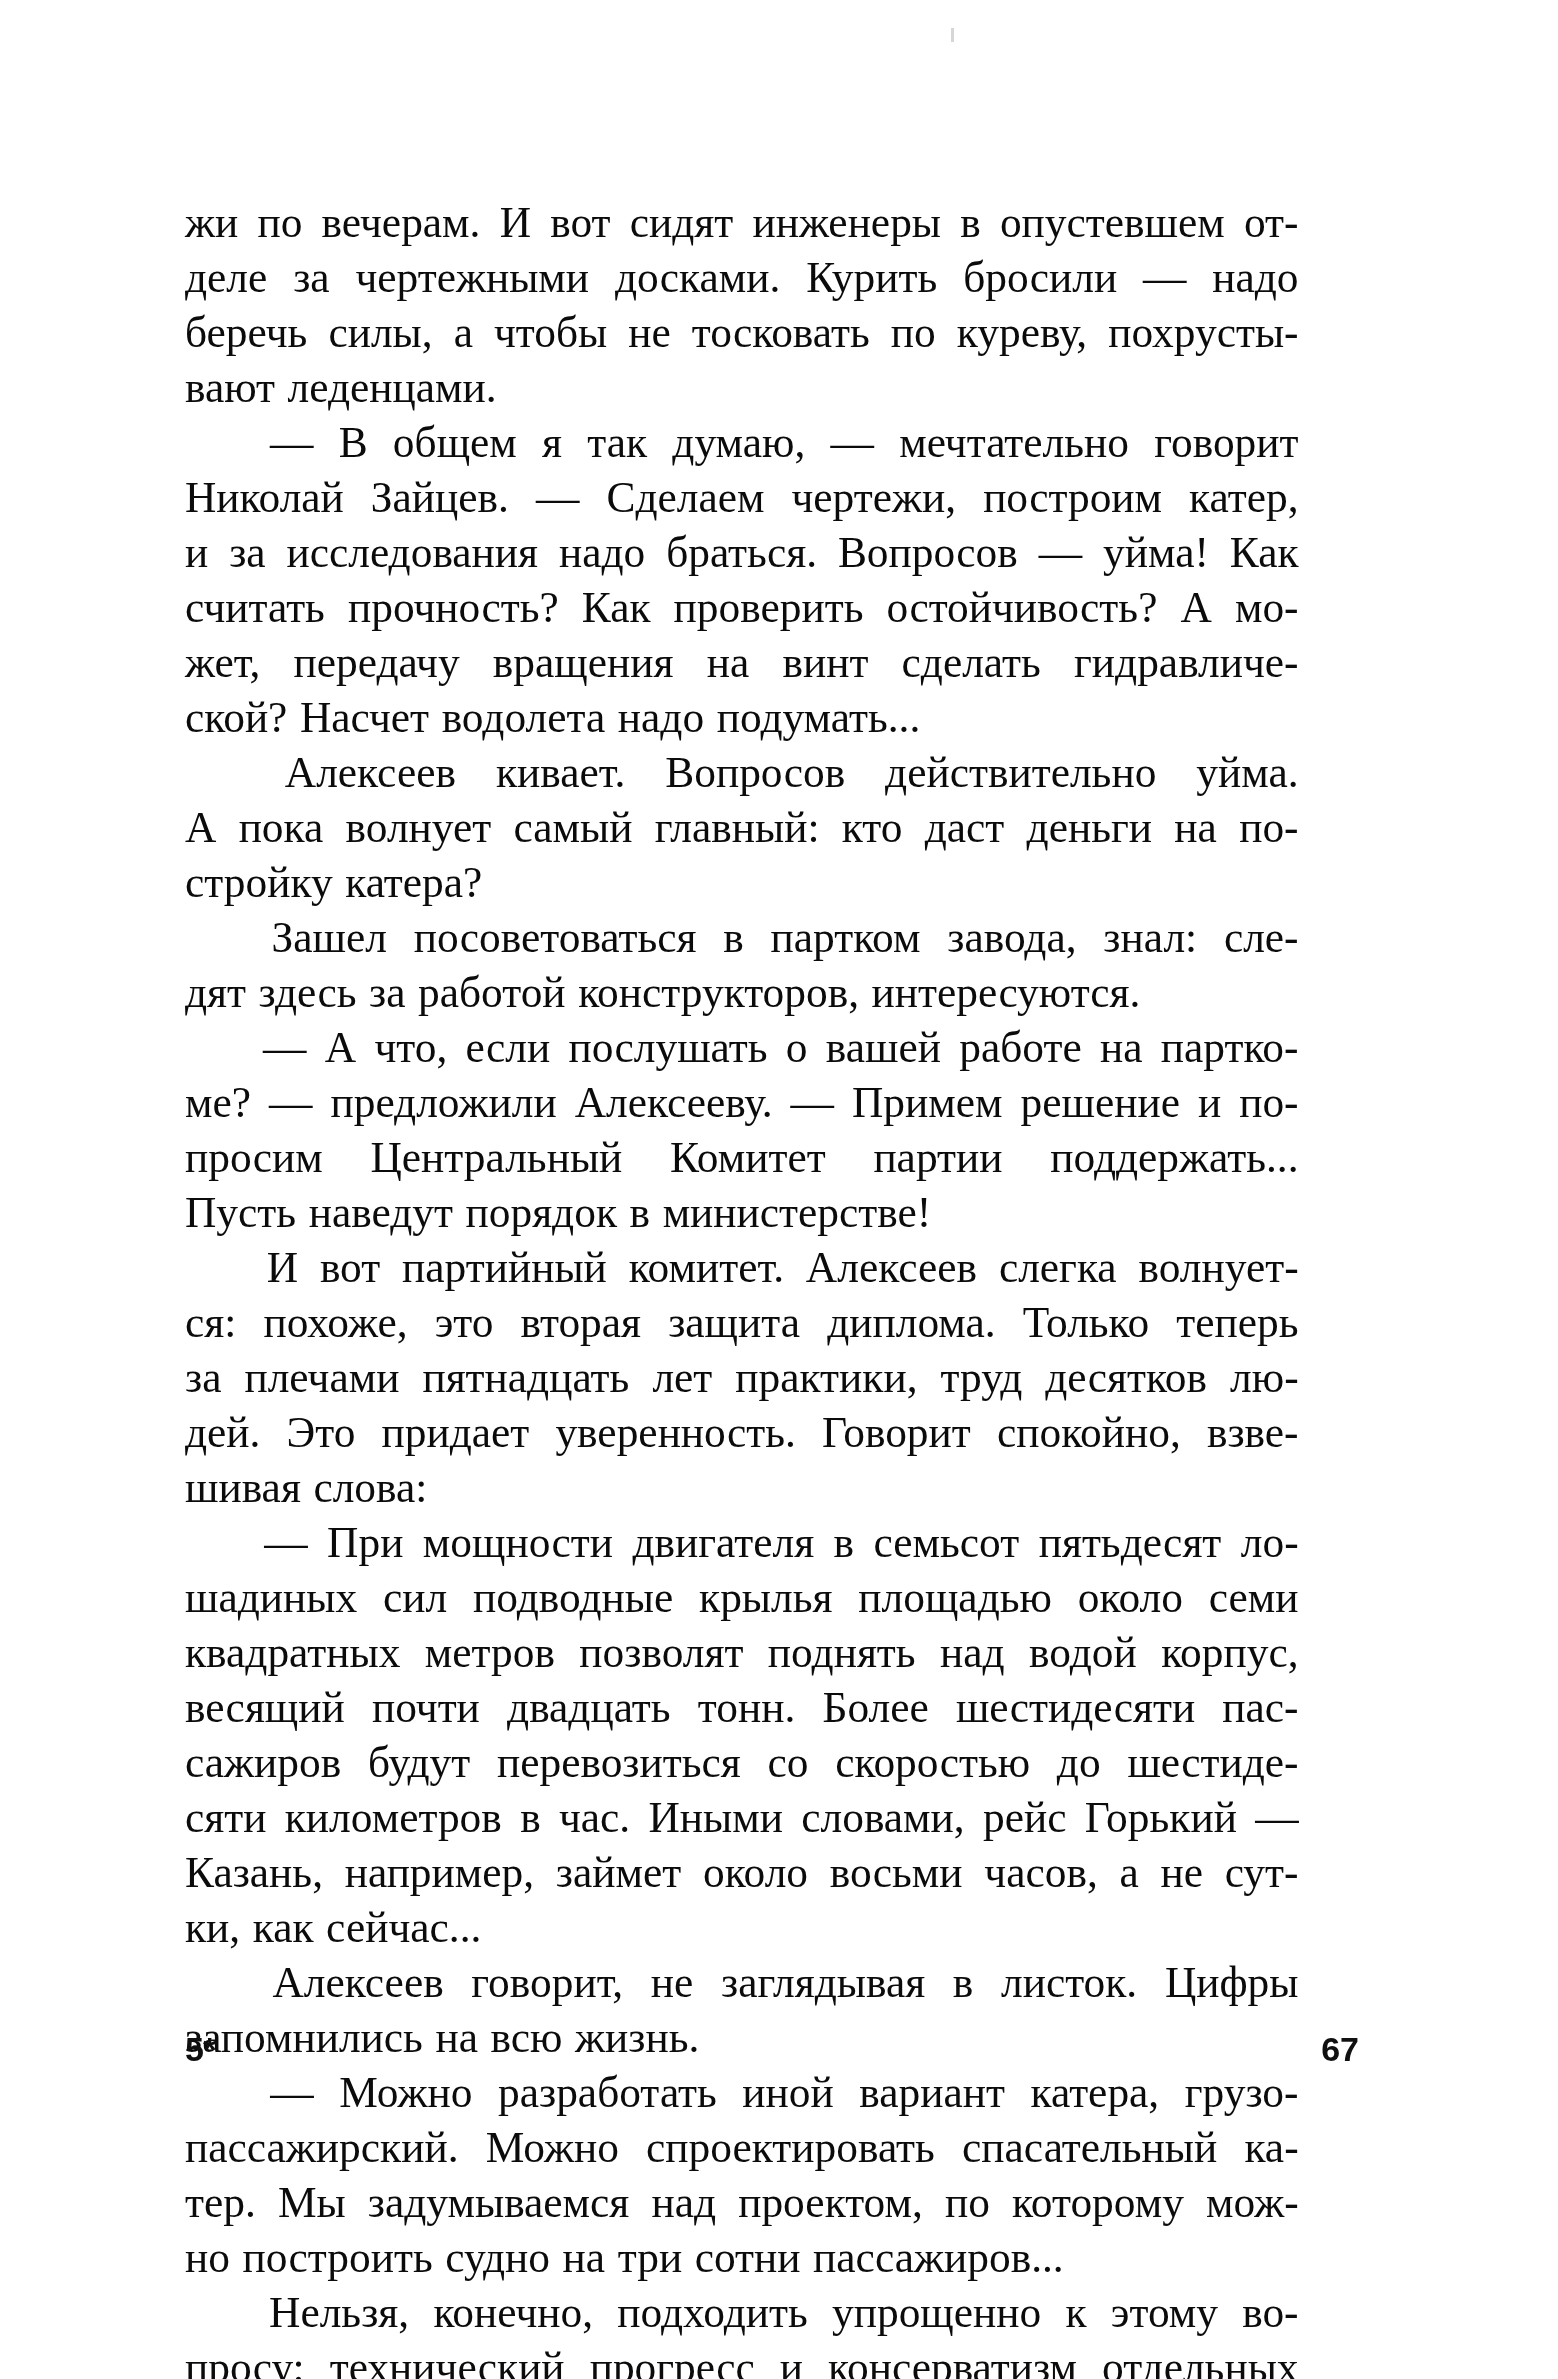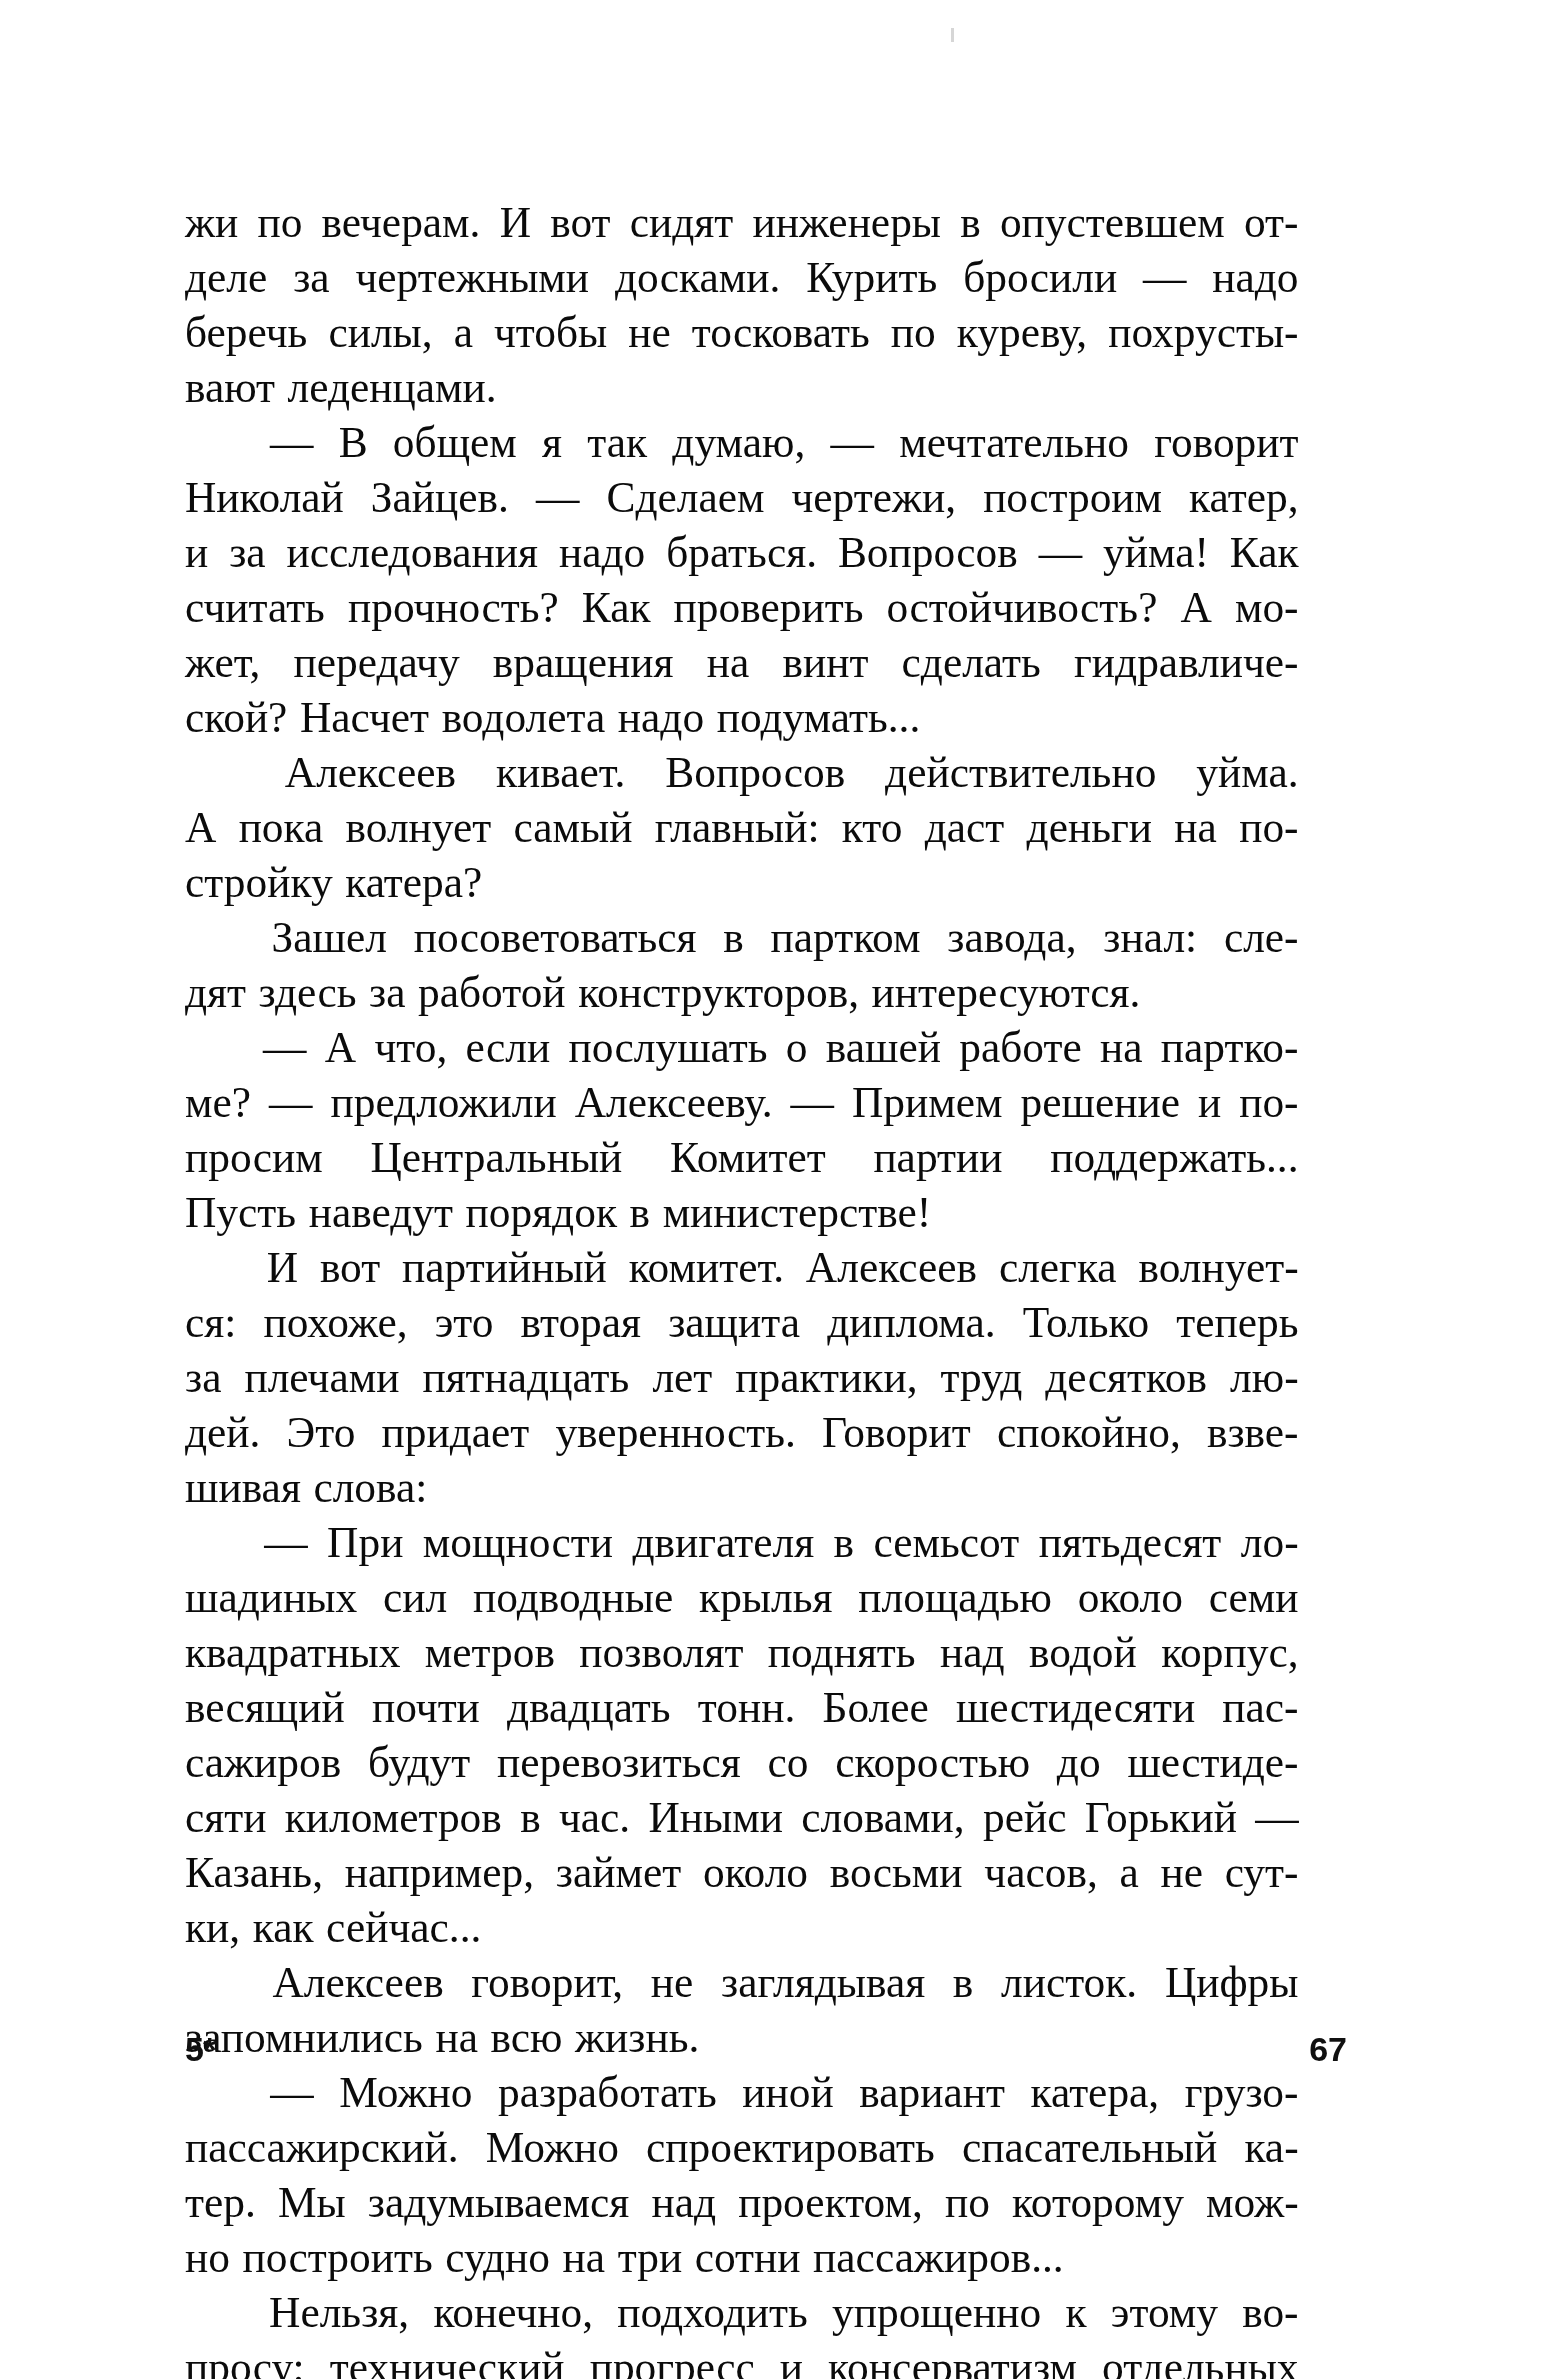--- a/index.html
+++ b/index.html
@@ -91,21 +91,21 @@
     left: 0;
     top: 0;
     font-family: "Liberation Sans", "DejaVu Sans", sans-serif;
     font-size: 34px;
     font-weight: 700;
     letter-spacing: -1px;
     color: #101010;
   }
   .folio {
     position: absolute;
-    right: 12px;
+    right: 0;
     top: 0;
     font-family: "Liberation Sans", "DejaVu Sans", sans-serif;
     font-size: 34px;
     font-weight: 700;
     letter-spacing: 0px;
     color: #101010;
   }
 </style>
 </head>
 <body style="background: rgb(255, 255, 255); color: rgb(11, 11, 11);">

